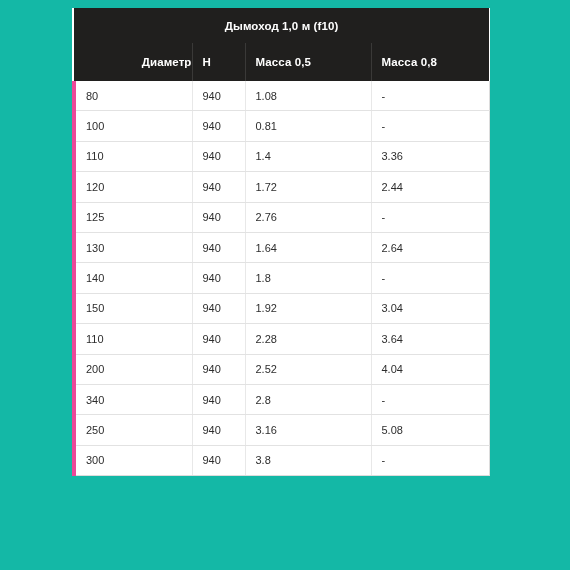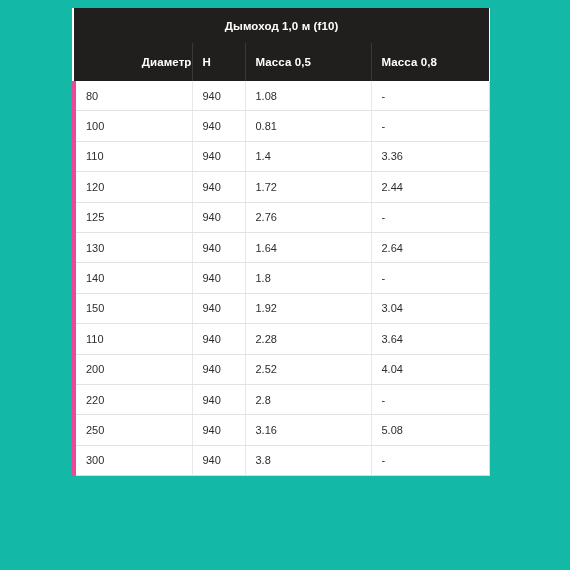--- a/index.html
+++ b/index.html
@@ -178,21 +178,21 @@
           <td>2.28</td>
           <td>3.64</td>
         </tr>
         <tr>
           <td>200</td>
           <td>940</td>
           <td>2.52</td>
           <td>4.04</td>
         </tr>
         <tr>
-          <td>220</td>
+          <td>340</td>
           <td>940</td>
           <td>2.8</td>
           <td class="dash-cell">-</td>
         </tr>
         <tr>
           <td>250</td>
           <td>940</td>
           <td>3.16</td>
           <td>5.08</td>
         </tr>

